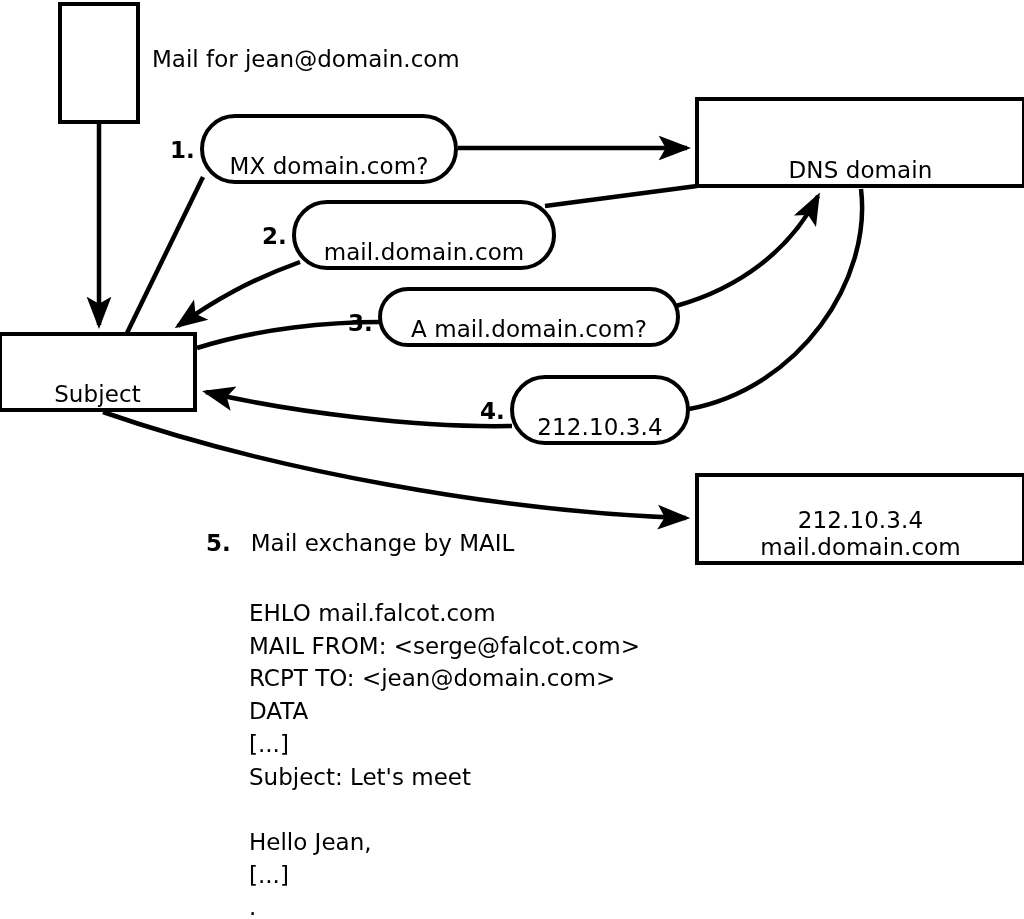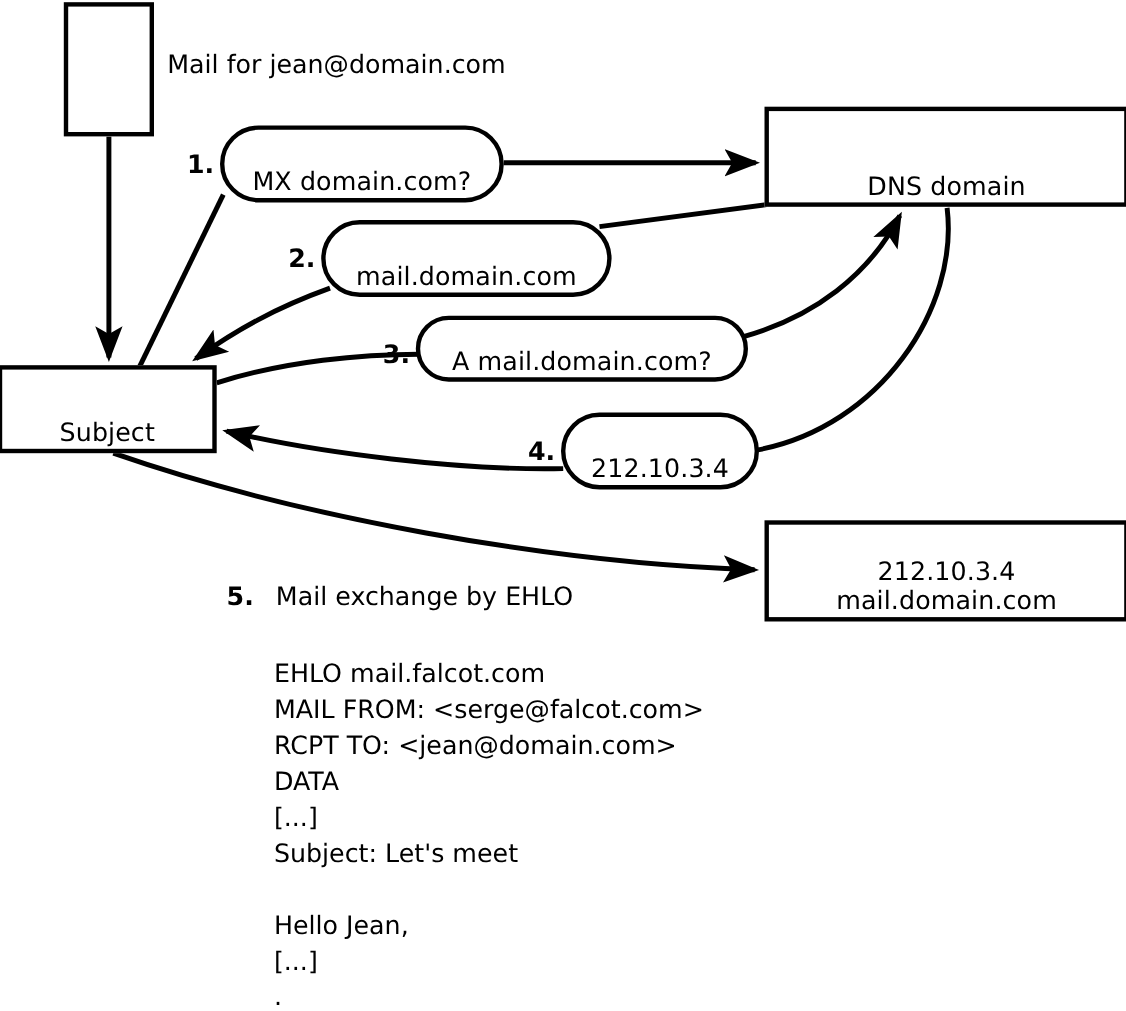--- a/index.html
+++ b/index.html
@@ -152,21 +152,21 @@
   <div class="node bubble" style="left:378px; top:287px; width:302px; height:60px;">
     <span class="node-label">A mail.domain.com?</span>
   </div>
 
   <div class="step-num" style="left:480px; top:398px;">4.</div>
   <div class="node bubble" style="left:510px; top:375px; width:180px; height:70px;">
     <span class="node-label">212.10.3.4</span>
   </div>
 
   <div id="step5-row">
-    <span class="num">5.</span><span class="txt">Mail exchange by EHLO</span>
+    <span class="num">5.</span><span class="txt">Mail exchange by MAIL</span>
   </div>
 
   <div id="smtp-transcript">EHLO mail.falcot.com
 MAIL FROM: &lt;serge@falcot.com&gt;
 RCPT TO: &lt;jean@domain.com&gt;
 DATA
 [...]
 Subject: Let's meet
 
 Hello Jean,

